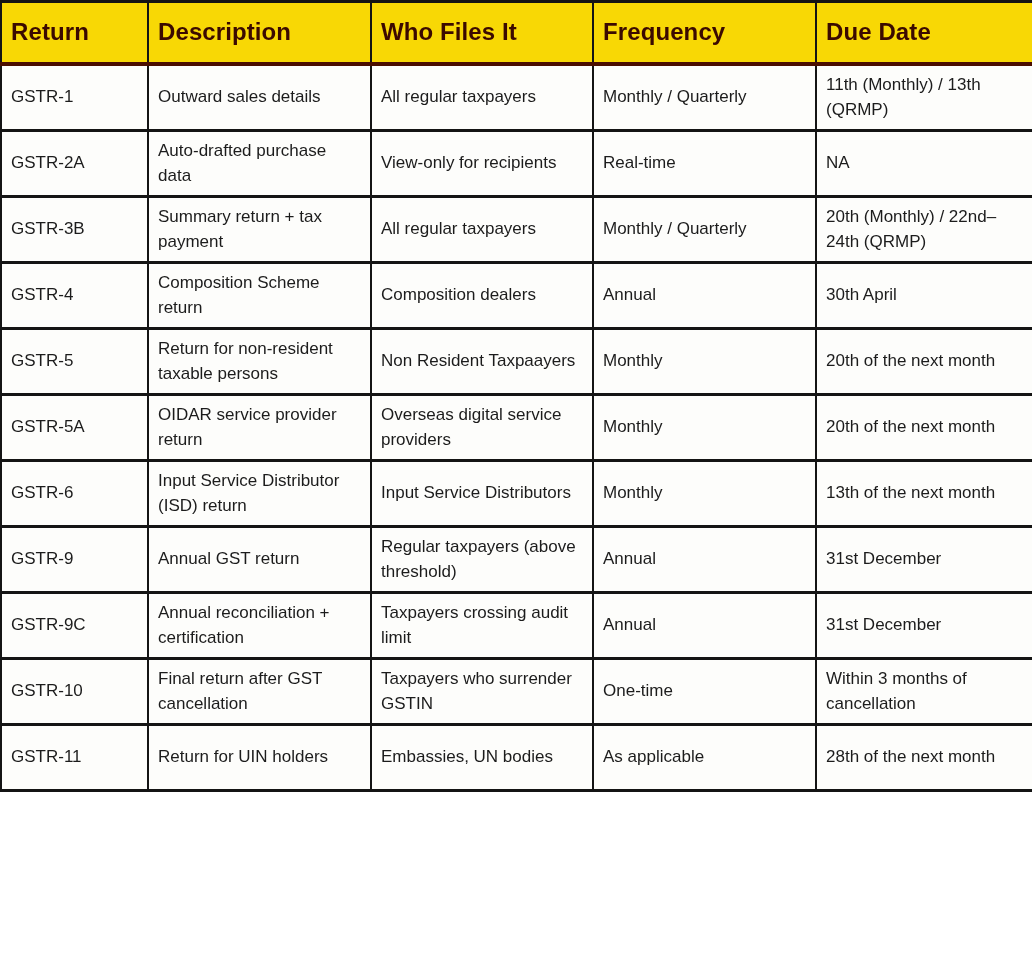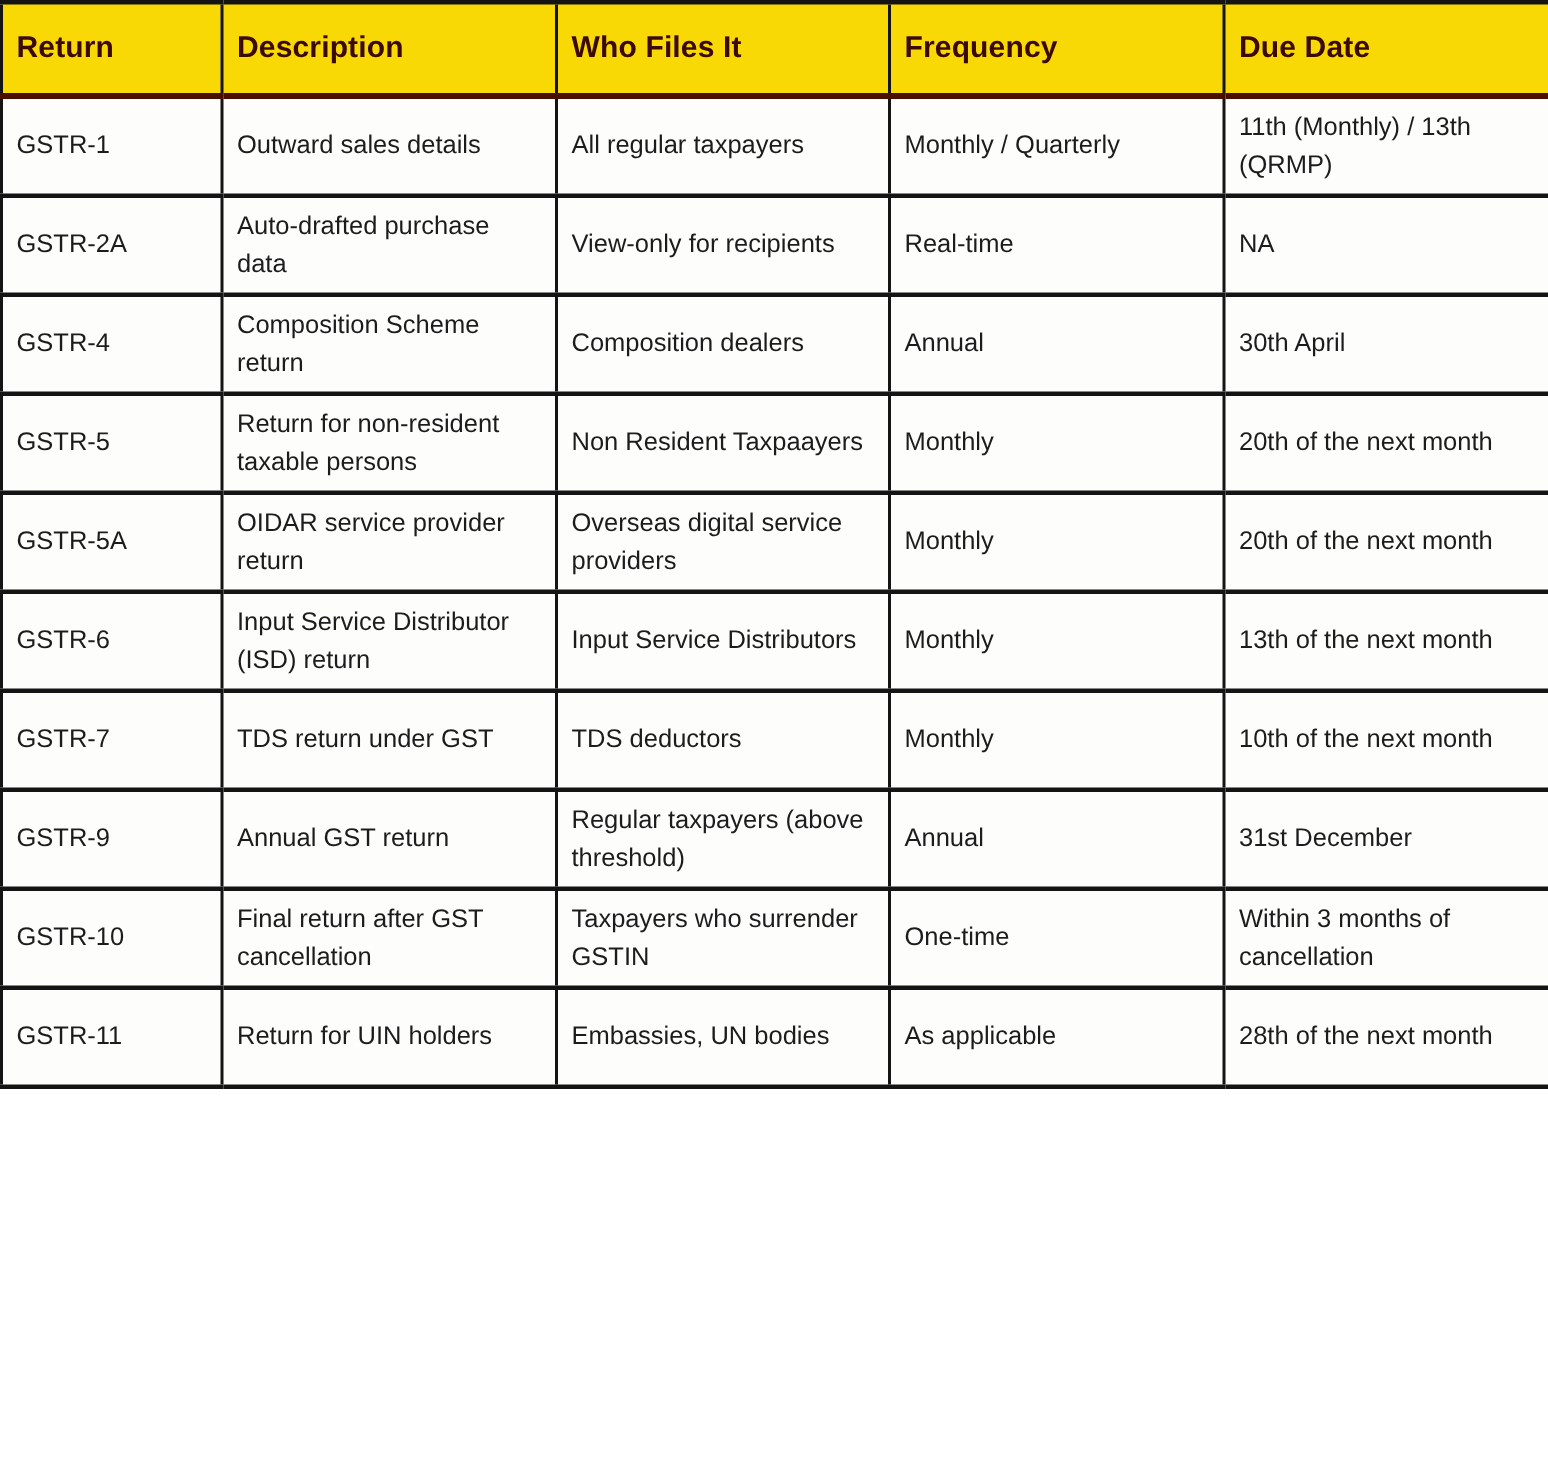--- a/index.html
+++ b/index.html
@@ -37,21 +37,21 @@
     border-top: 3px solid var(--grid);
     border-bottom: 3px solid var(--grid);
     padding: 6px 8px 6px 9px;
     vertical-align: middle;
     text-align: left;
     word-wrap: break-word;
   }
   table.gst-table thead th {
     background: var(--header-bg);
     color: var(--header-text);
-    font-size: 20px;
+    font-size: 24px;
     font-weight: 700;
     height: 62px;
     border-top: 3px solid var(--grid);
     border-bottom: 4px solid var(--header-divider);
     letter-spacing: 0.1px;
   }
   table.gst-table tbody td {
     background: var(--body-bg);
     color: var(--body-text);
     font-size: 17px;
@@ -90,20 +90,27 @@
           <td>11th (Monthly) / 13th (QRMP)</td>
         </tr>
         <tr>
           <td>GSTR-2A</td>
           <td>Auto-drafted purchase data</td>
           <td>View-only for recipients</td>
           <td>Real-time</td>
           <td>NA</td>
         </tr>
         <tr>
+          <td>GSTR-3B</td>
+          <td>Summary return + tax payment</td>
+          <td>All regular taxpayers</td>
+          <td>Monthly / Quarterly</td>
+          <td>20th (Monthly) / 22nd–24th (QRMP)</td>
+        </tr>
+        <tr>
           <td>GSTR-4</td>
           <td>Composition Scheme return</td>
           <td>Composition dealers</td>
           <td>Annual</td>
           <td>30th April</td>
         </tr>
         <tr>
           <td>GSTR-5</td>
           <td>Return for non-resident taxable persons</td>
           <td>Non Resident Taxpaayers</td>
@@ -118,30 +125,30 @@
           <td>20th of the next month</td>
         </tr>
         <tr>
           <td>GSTR-6</td>
           <td>Input Service Distributor (ISD) return</td>
           <td>Input Service Distributors</td>
           <td>Monthly</td>
           <td>13th of the next month</td>
         </tr>
         <tr>
-          <td>GSTR-7</td>
-          <td>TDS return under GST</td>
-          <td>TDS deductors</td>
-          <td>Monthly</td>
-          <td>10th of the next month</td>
-        </tr>
-        <tr>
           <td>GSTR-9</td>
           <td>Annual GST return</td>
           <td>Regular taxpayers (above threshold)</td>
+          <td>Annual</td>
+          <td>31st December</td>
+        </tr>
+        <tr>
+          <td>GSTR-9C</td>
+          <td>Annual reconciliation + certification</td>
+          <td>Taxpayers crossing audit limit</td>
           <td>Annual</td>
           <td>31st December</td>
         </tr>
         <tr>
           <td>GSTR-10</td>
           <td>Final return after GST cancellation</td>
           <td>Taxpayers who surrender GSTIN</td>
           <td>One-time</td>
           <td>Within 3 months of cancellation</td>
         </tr>

